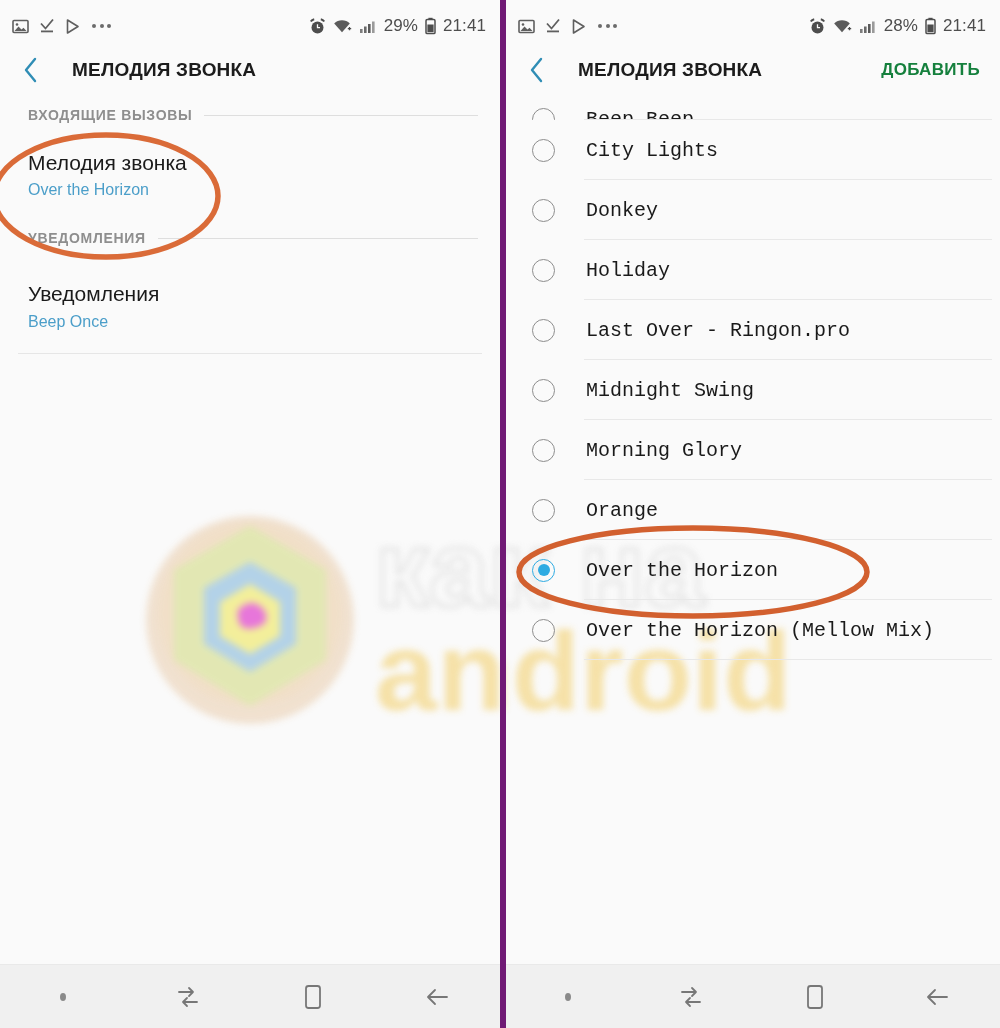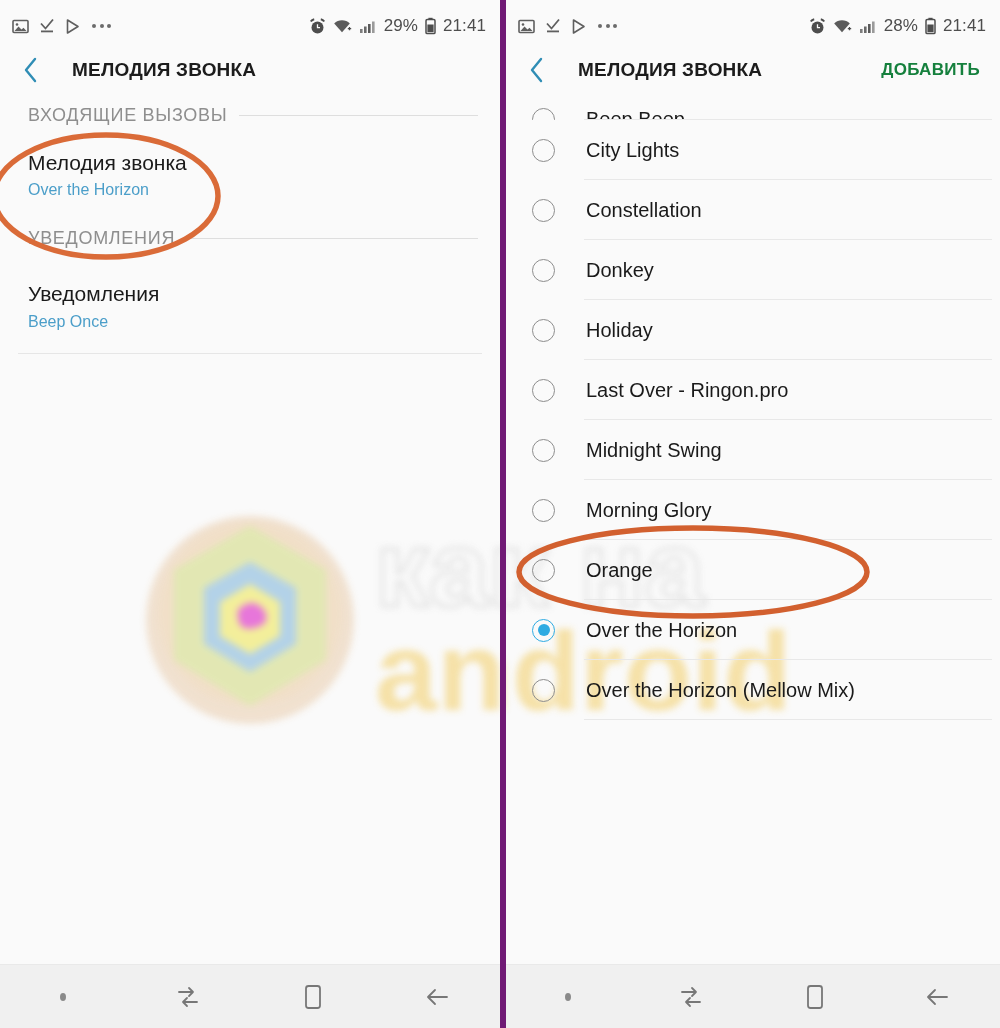--- a/index.html
+++ b/index.html
@@ -82,21 +82,21 @@
   }
   .wm-right { left: -380px; }
 
   
   .section-head {
     display: flex; align-items: center;
     padding: 0 22px 0 28px;
     height: 34px;
   }
   .section-head .lbl {
-    font-size: 18px; font-weight: normal; color: #8e8e8e;
+    font-size: 14px; font-weight: bold; color: #8e8e8e;
     letter-spacing: .7px; white-space: nowrap;
   }
   .section-head .rule {
     flex: 1 1 auto; height: 1px; background: #dedede; margin-left: 12px;
   }
   .setting {
     padding: 18px 28px 22px 28px; cursor: pointer; position: relative; z-index: 2;
   }
   .setting .t {
     font-size: 21px; color: #1a1a1a; line-height: 1.25;
@@ -104,21 +104,21 @@
   .setting .s {
     font-size: 16px; color: #4b9ec9; margin-top: 5px;
   }
   .hr-full { height: 1px; background: #e6e6e6; margin: 0 18px; }
 
   
   .rt-list { position: relative; z-index: 2; }
   .rt-row {
     display: flex; align-items: center;
     height: 60px; padding: 0 24px 0 26px;
-    cursor: pointer; position: relative;
+    cursor: pointer; position: relative; font-family: Liberation Mono, monospace;
   }
   .rt-row .divider {
     position: absolute; left: 78px; right: 8px; bottom: 0;
     height: 1px; background: #e8e8e8;
   }
   .radio {
     width: 23px; height: 23px; border-radius: 50%;
     border: 1.6px solid #8d8d8d; background: transparent;
     flex: 0 0 23px; display: flex; align-items: center; justify-content: center;
   }
@@ -357,25 +357,20 @@
           <span class="name">Beep Beep</span>
           <span class="divider"></span>
         </div>
         <div class="rt-row">
           <span class="radio"></span>
           <span class="name">City Lights</span>
           <span class="divider"></span>
         </div>
         <div class="rt-row">
           <span class="radio"></span>
-          <span class="name">Constellation</span>
-          <span class="divider"></span>
-        </div>
-        <div class="rt-row">
-          <span class="radio"></span>
           <span class="name">Donkey</span>
           <span class="divider"></span>
         </div>
         <div class="rt-row">
           <span class="radio"></span>
           <span class="name">Holiday</span>
           <span class="divider"></span>
         </div>
         <div class="rt-row">
           <span class="radio"></span>

